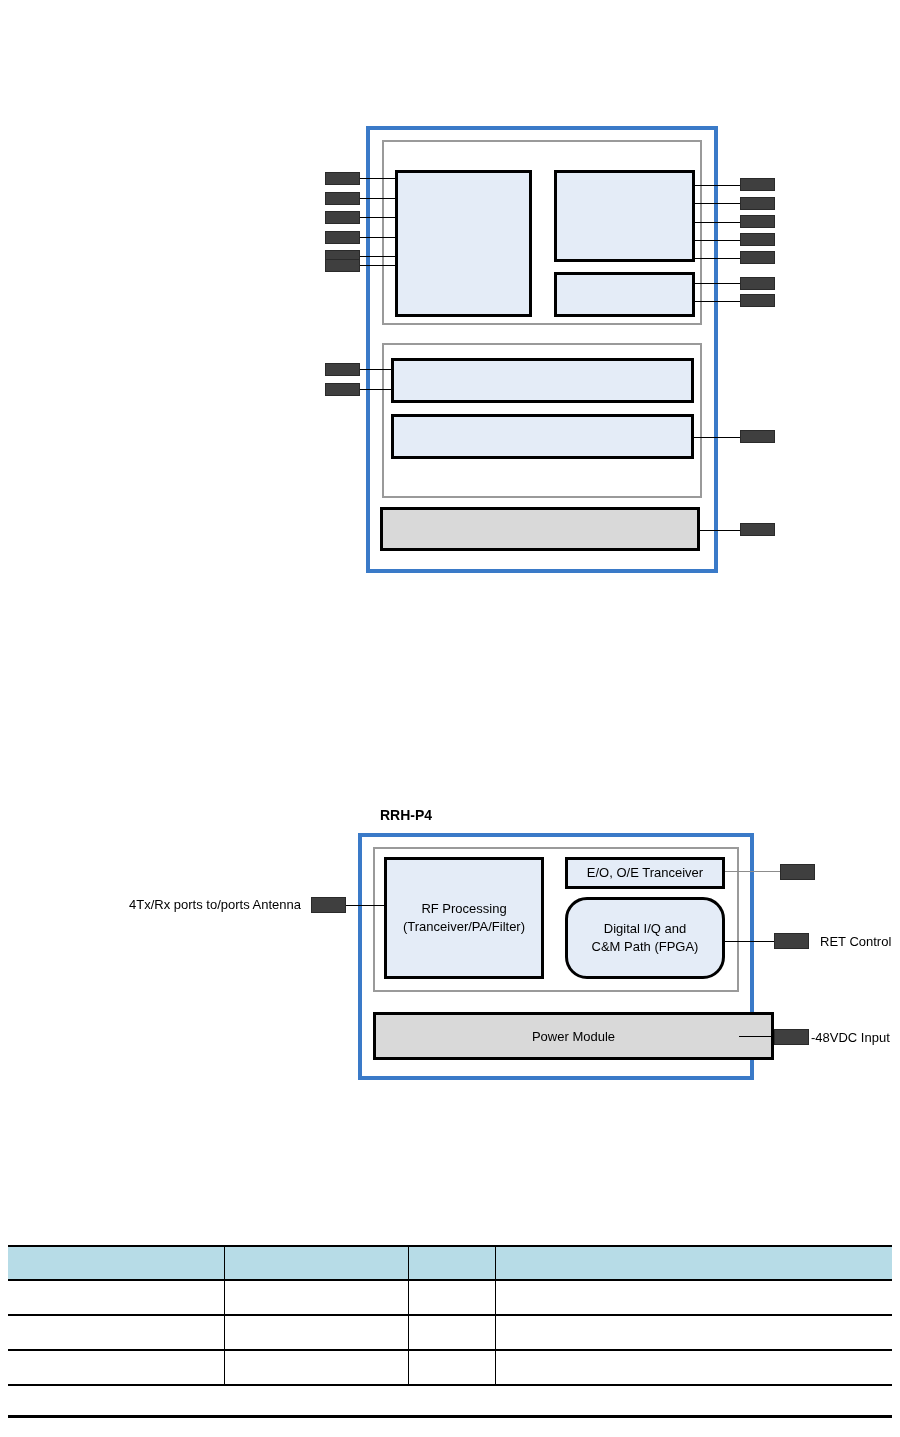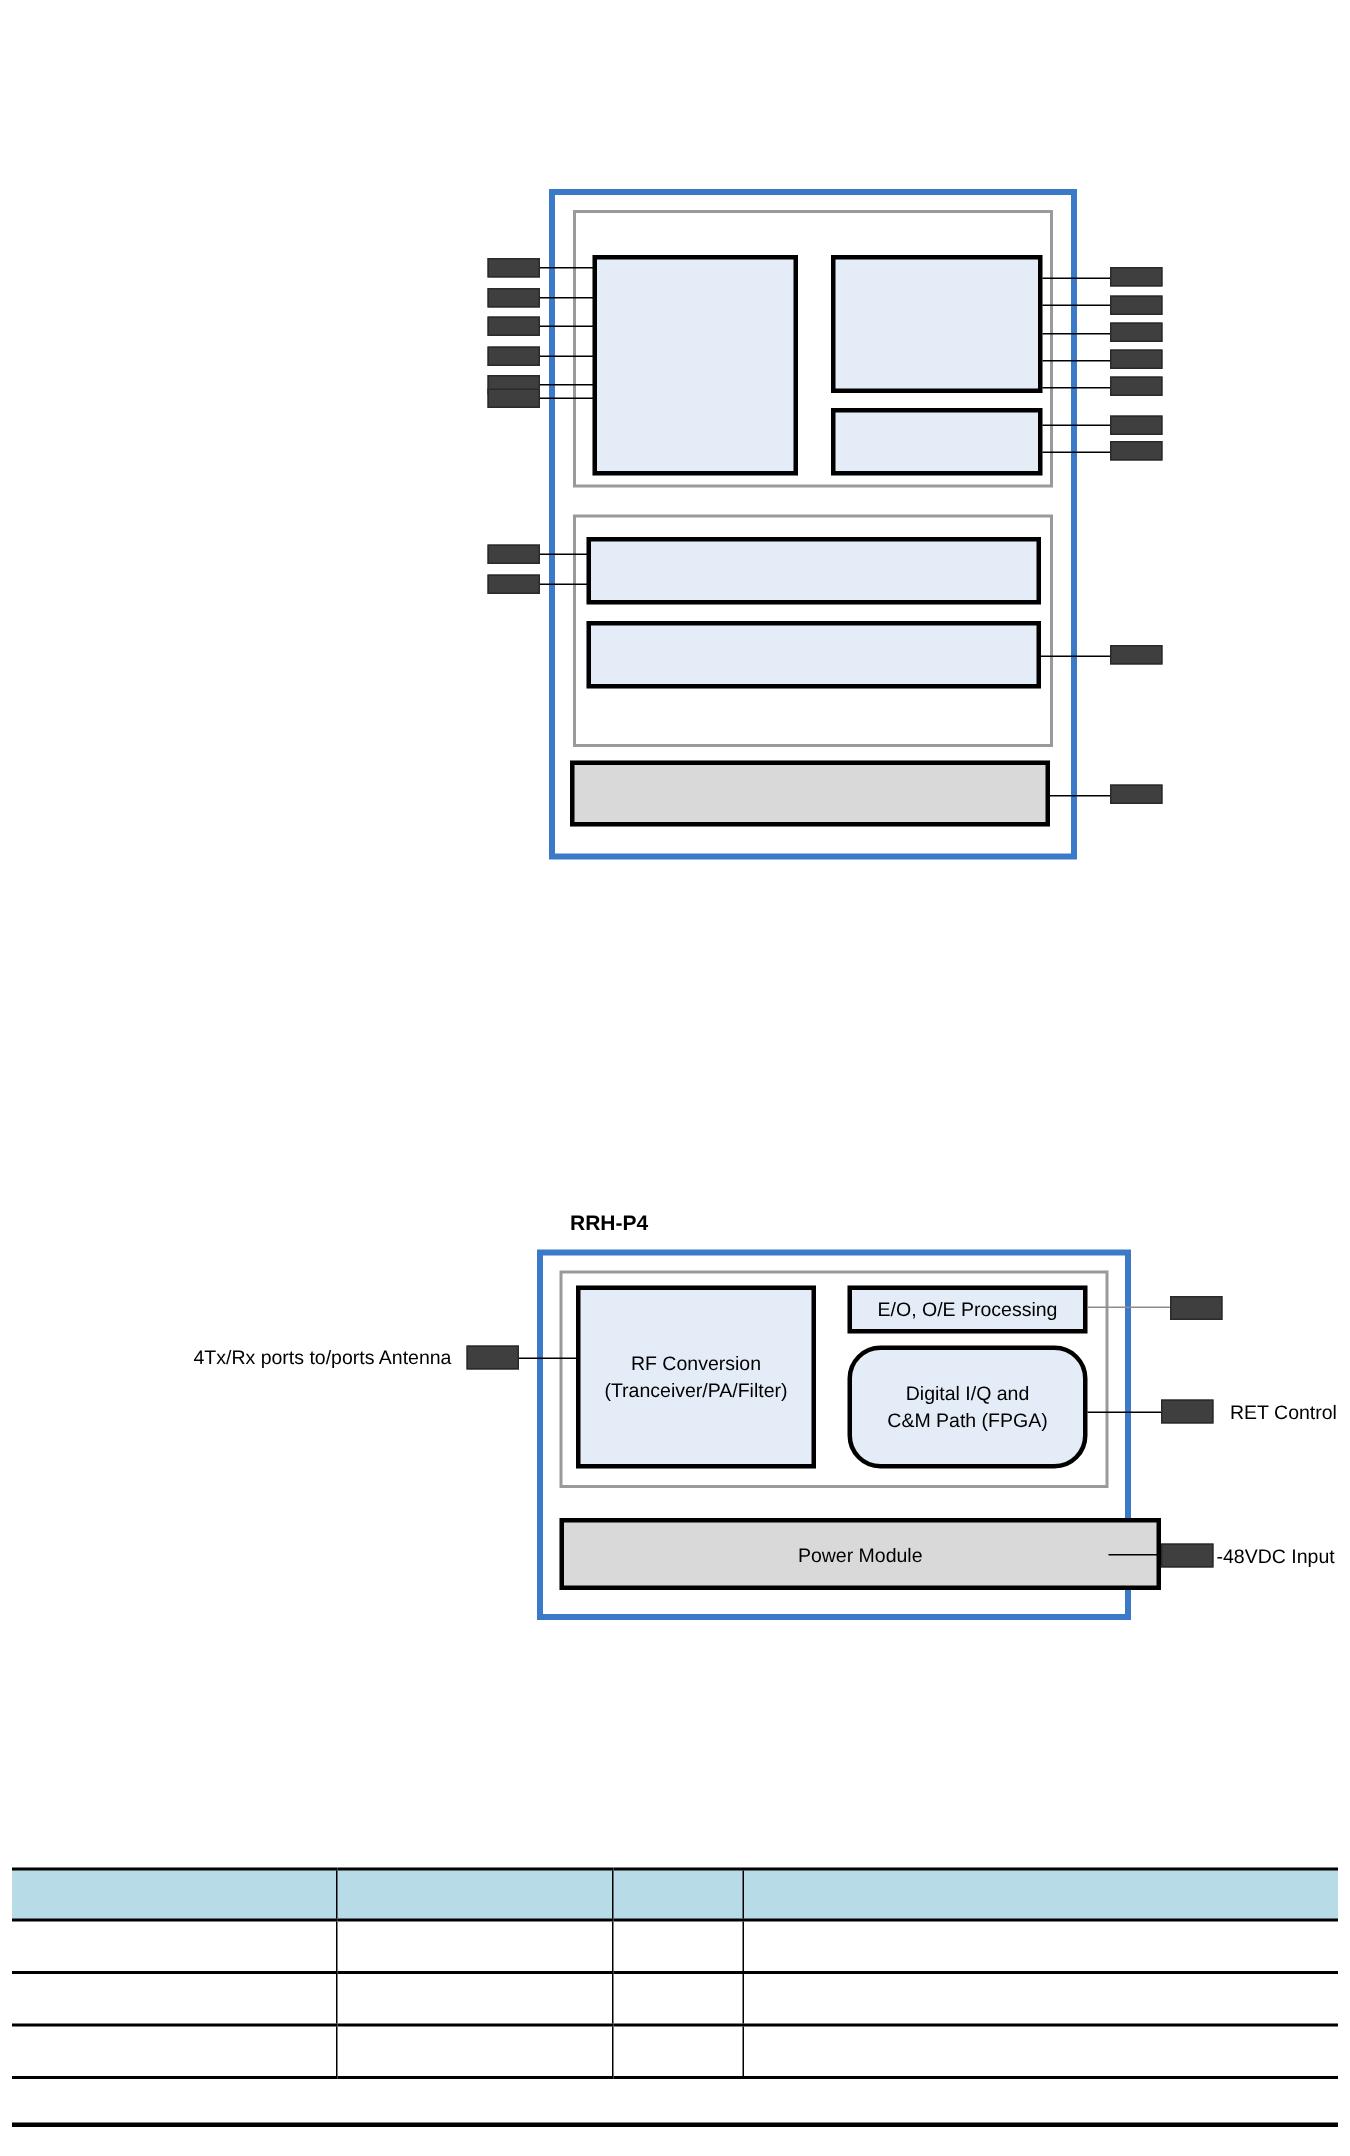--- a/index.html
+++ b/index.html
@@ -200,25 +200,25 @@
 
 <div>
 
   <div class="diagram-title" style="left:380px; top:807px;">RRH-P4</div>
 
   <div class="blue-frame" style="left:358px; top:833px; width:396px; height:247px;"></div>
 
   <div class="gray-frame" style="left:373px; top:847px; width:366px; height:145px;"></div>
 
   <div class="blue-box" style="left:384px; top:857px; width:160px; height:122px; flex-direction:column;">
-    <span>RF Conversion</span>
+    <span>RF Processing</span>
     <span>(Tranceiver/PA/Filter)</span>
   </div>
 
-  <div class="blue-box" style="left:565px; top:857px; width:160px; height:32px;">E/O, O/E Processing</div>
+  <div class="blue-box" style="left:565px; top:857px; width:160px; height:32px;">E/O, O/E Tranceiver</div>
 
   <div class="blue-box" style="left:565px; top:897px; width:160px; height:82px; flex-direction:column;border-radius:22px;">
     <span>Digital I/Q and</span>
     <span>C&amp;M Path (FPGA)</span>
   </div>
 
   <div class="gray-box" style="left:373px; top:1012px; width:401px; height:48px;">Power Module</div>
 
   <div class="caption" style="left:129px; top:897px;">4Tx/Rx ports to/ports Antenna</div>
   <div class="port" style="left:311px; top:897px; width:35px; height:16px;"></div>

